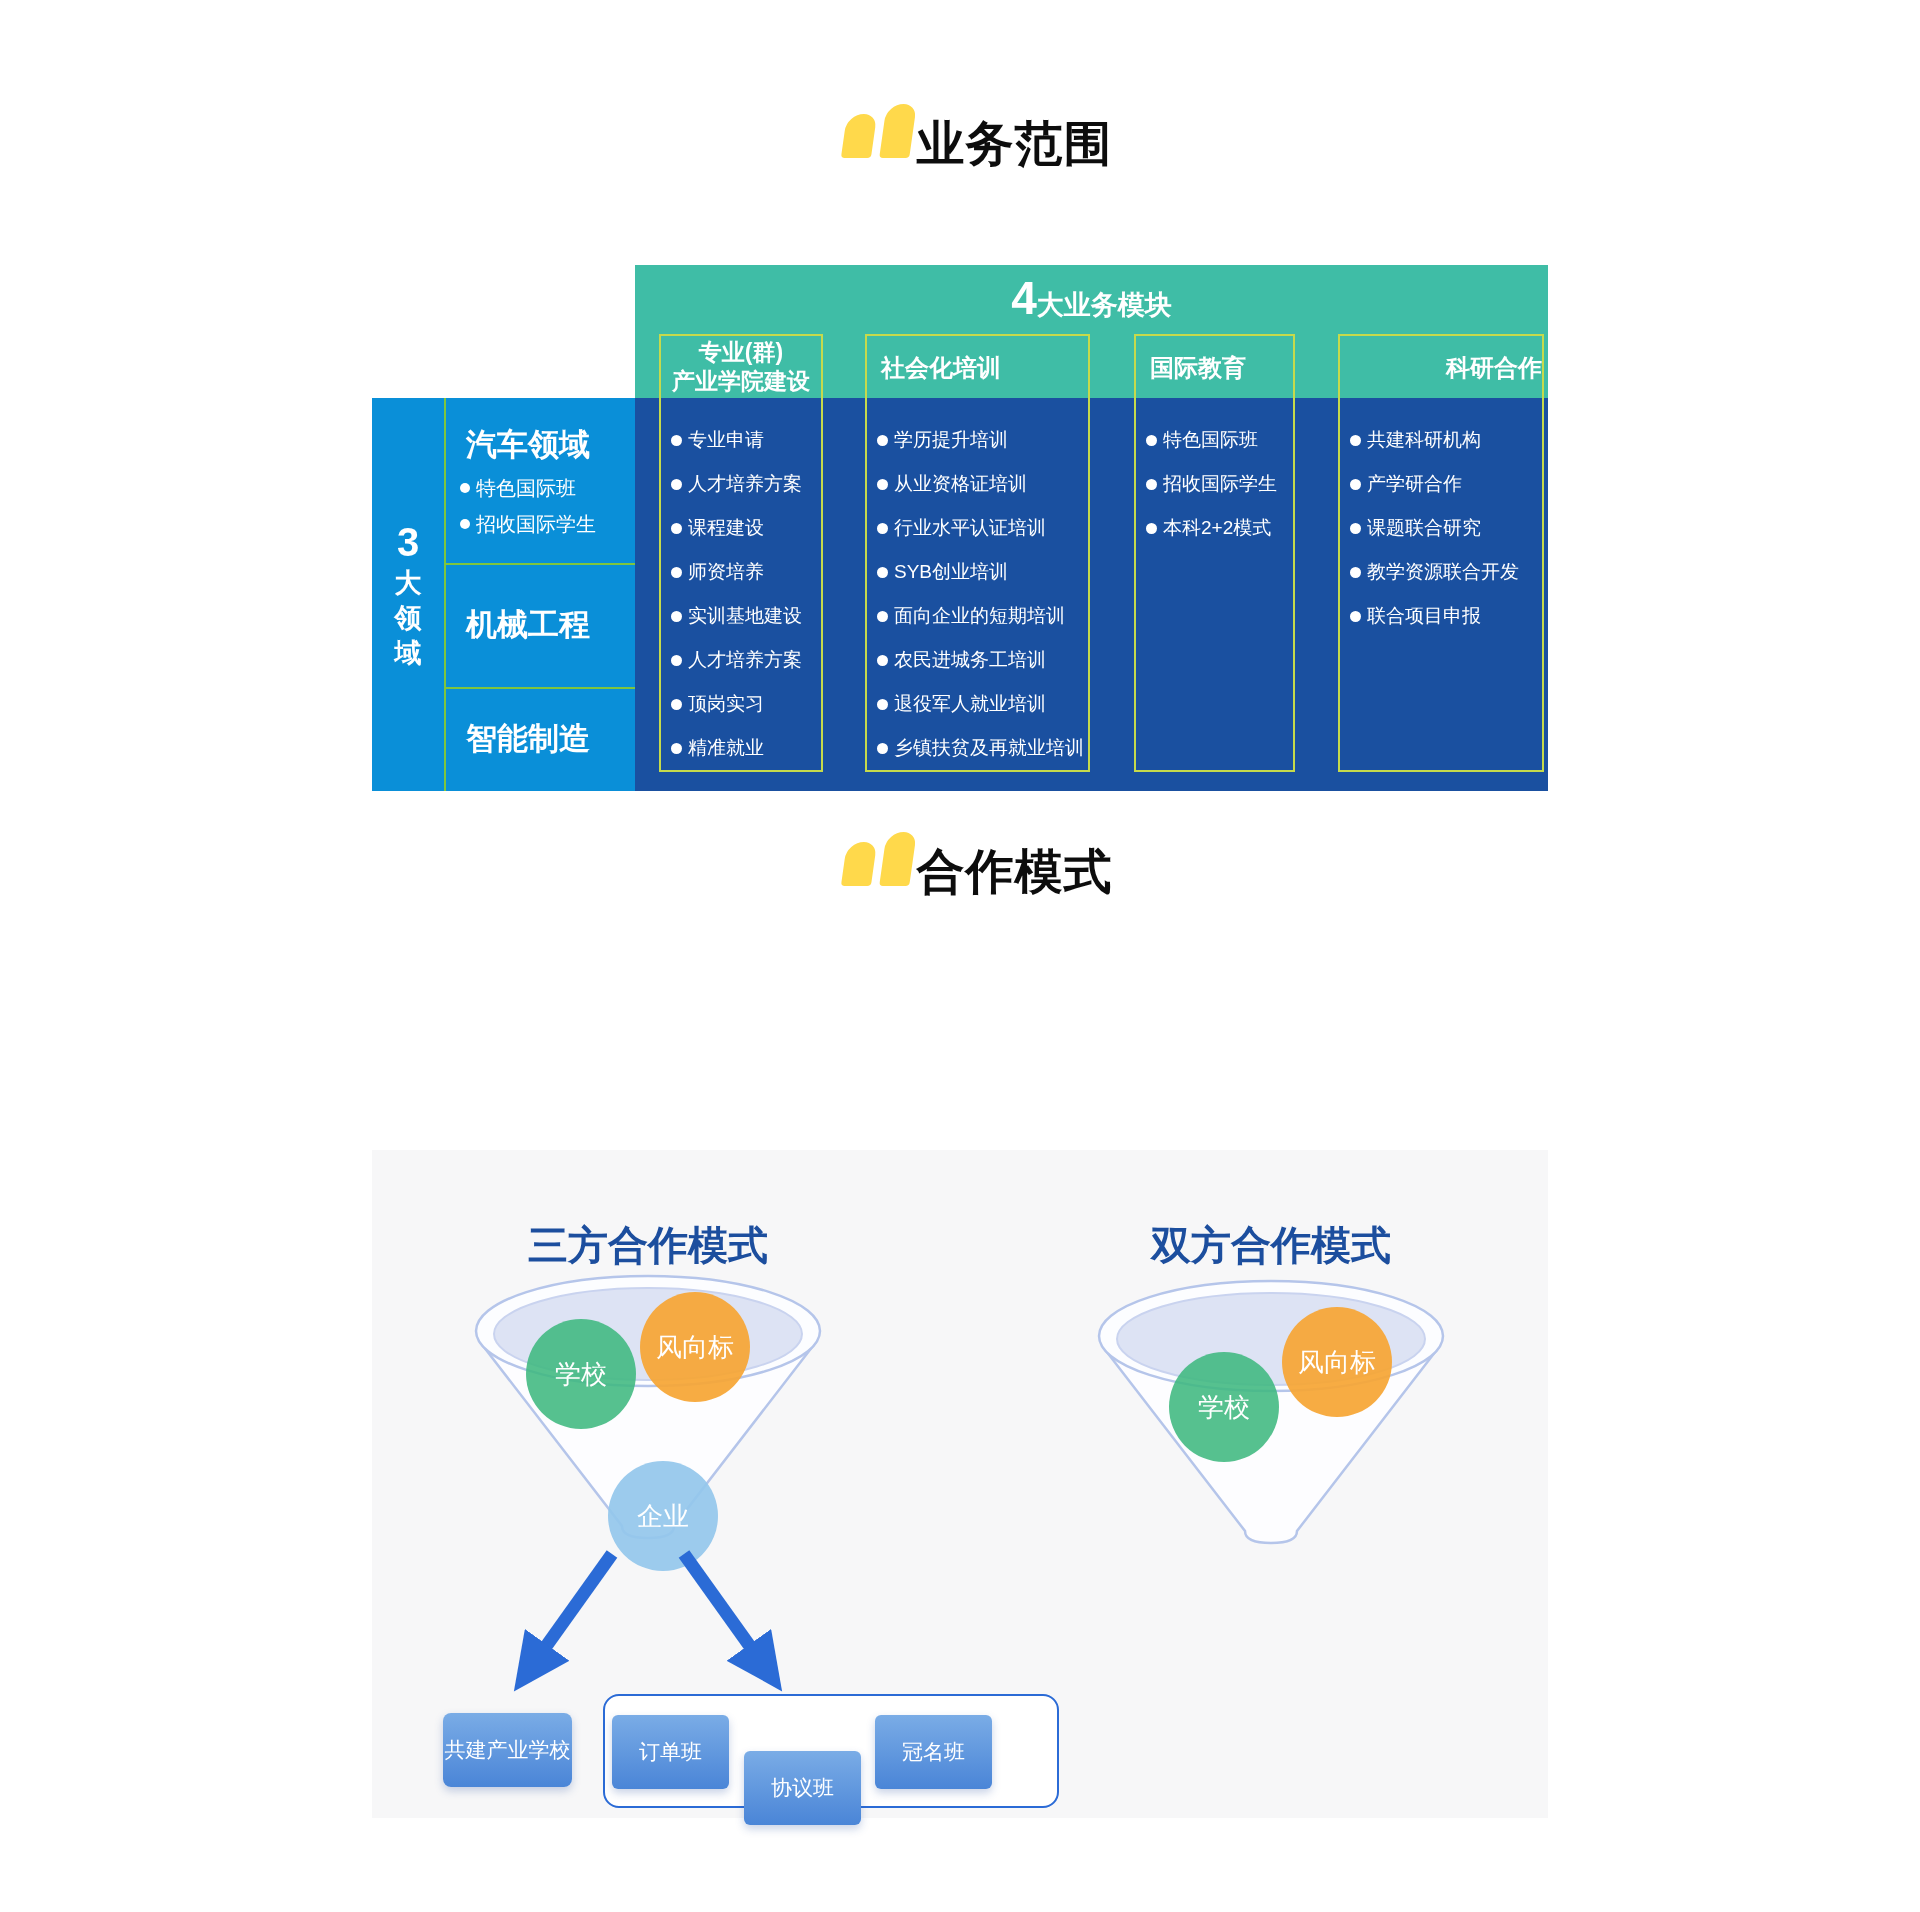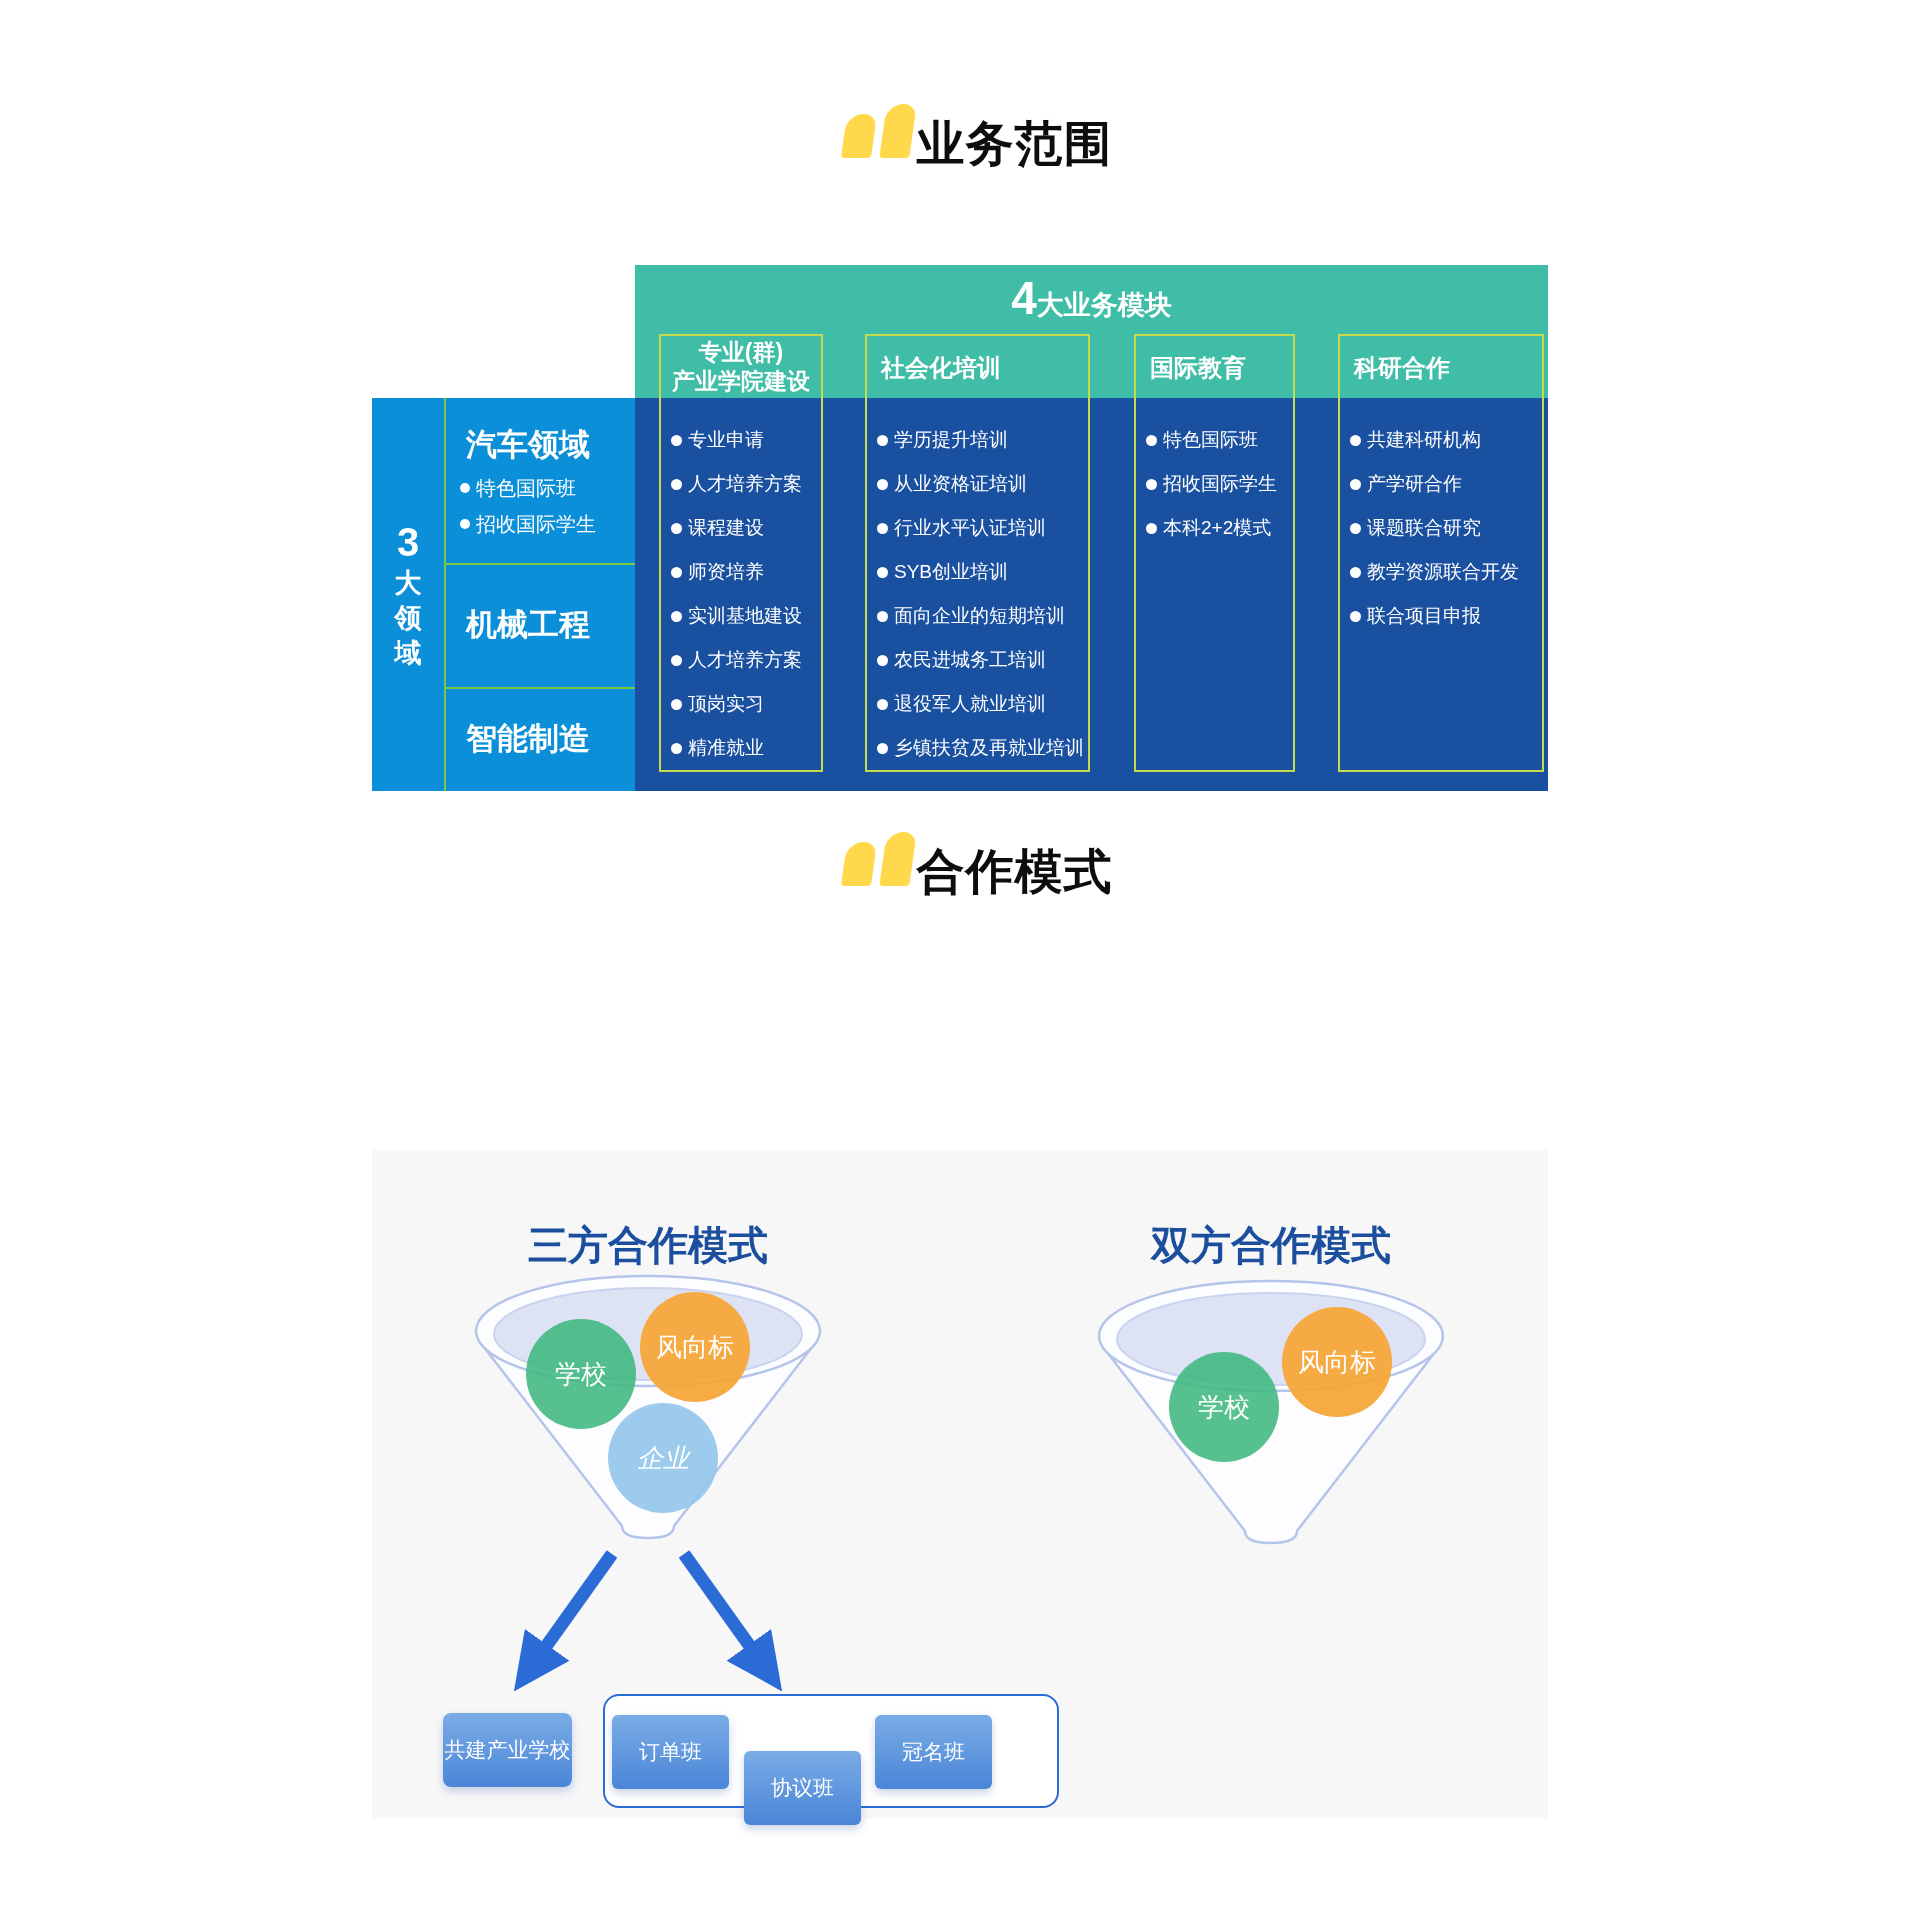--- a/index.html
+++ b/index.html
@@ -204,21 +204,21 @@
           <div class="item">
             <span class="wdot"></span>
             <span>招收国际学生</span>
           </div>
           <div class="item">
             <span class="wdot"></span>
             <span>本科2+2模式</span>
           </div>
         </div>
       </div>
-      <div class="col-box" style="left: 1338px; width: 206px;">
+      <div class="col-box" style="left: 1338px; width: 206px; text-align: right;">
         <div class="col-header left">
           <div>科研合作</div>
         </div>
         <div class="col-items">
           <div class="item">
             <span class="wdot"></span>
             <span>共建科研机构</span>
           </div>
           <div class="item">
             <span class="wdot"></span>
@@ -261,21 +261,21 @@
 
   <svg class="funnel-svg" style="left:1091px;top:1277px" width="360" height="300" viewBox="0 0 360 300">
     <path d="M 12 70 L 154 254 Q 154 266 180 266 Q 206 266 206 254 L 348 70" fill="#FDFDFF" stroke="#B5C5EA" stroke-width="2.5"></path>
     <ellipse cx="180" cy="59" rx="172" ry="55" fill="#FCFDFF" stroke="#B5C5EA" stroke-width="2.5"></ellipse>
     <ellipse cx="180" cy="62" rx="154" ry="46" fill="#DDE3F4" stroke="#C9D3EF" stroke-width="2"></ellipse>
   </svg>
 
   <div id="circles">
       <div class="circle" style="left: 526px; top: 1319px; background: rgba(63, 184, 127, 0.88);">学校</div>
       <div class="circle" style="left: 640px; top: 1292px; background: rgba(246, 166, 53, 0.93);">风向标</div>
-      <div class="circle" style="left: 608px; top: 1403px; background: rgba(148, 199, 235, 0.92); font-style: italic;">企业</div>
+      <div class="circle" style="left: 608px; top: 1461px; background: rgba(148, 199, 235, 0.92);">企业</div>
       <div class="circle" style="left: 1282px; top: 1307px; background: rgba(246, 166, 53, 0.93);">风向标</div>
       <div class="circle" style="left: 1169px; top: 1352px; background: rgba(63, 184, 127, 0.88);">学校</div>
     </div>
 
   <svg class="arrows-svg" width="420" height="170" viewBox="0 0 420 170">
     <defs>
       <marker id="ah" markerWidth="4.6" markerHeight="4.2" refX="2.0" refY="2.1" orient="auto">
         <path d="M0,0 L4.4,2.1 L0,4.2 Z" fill="#2B6BD6"></path>
       </marker>
     </defs>

